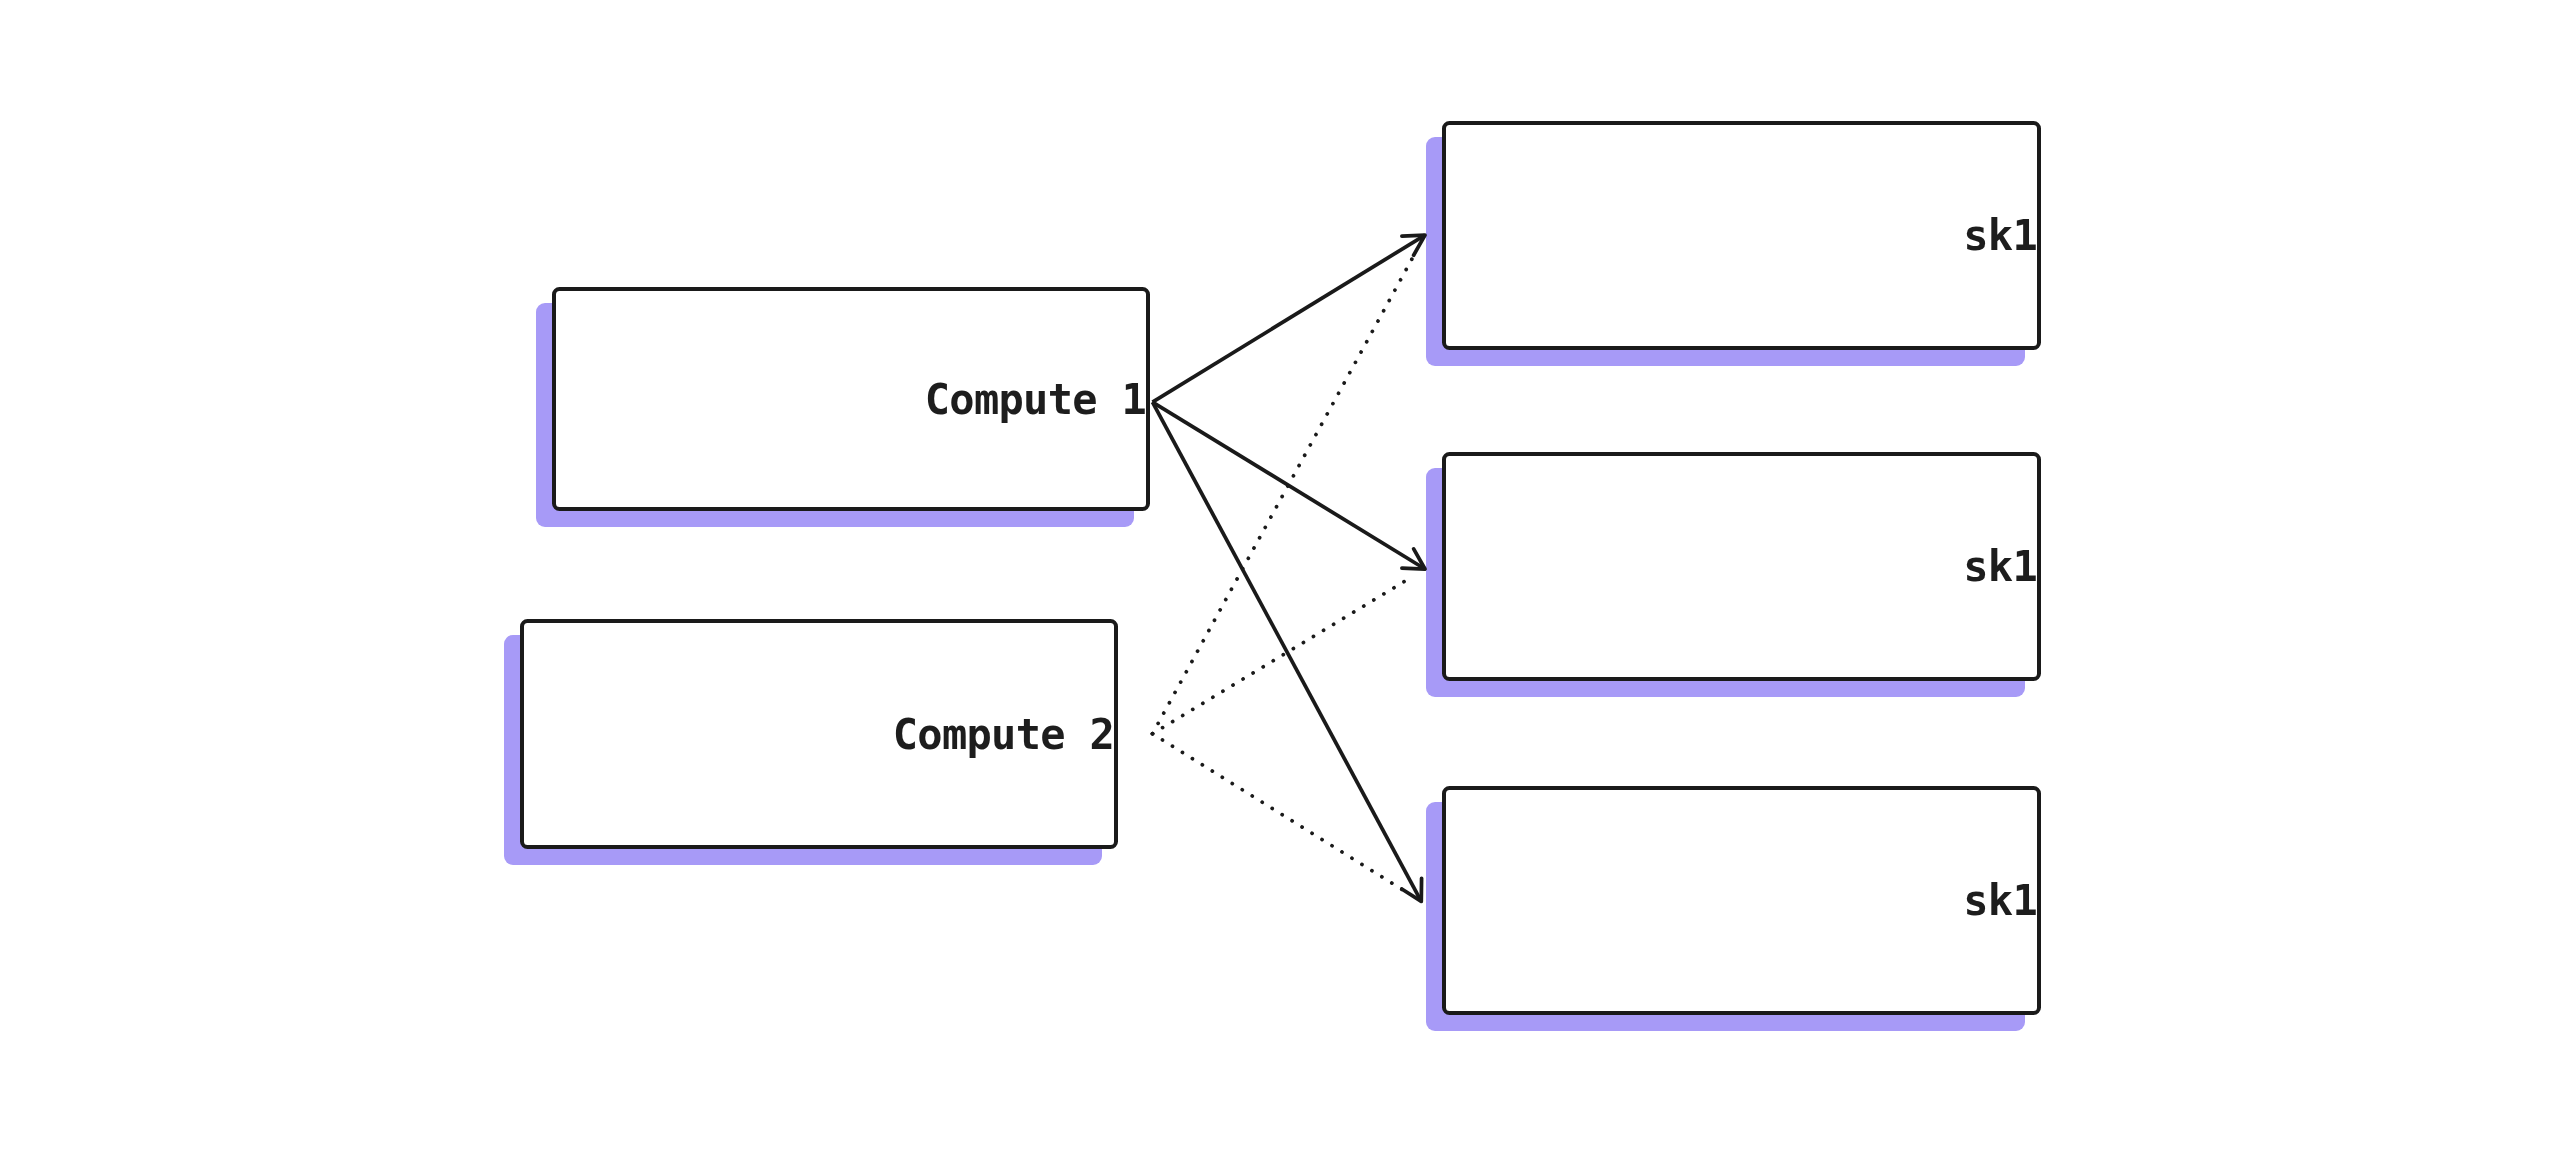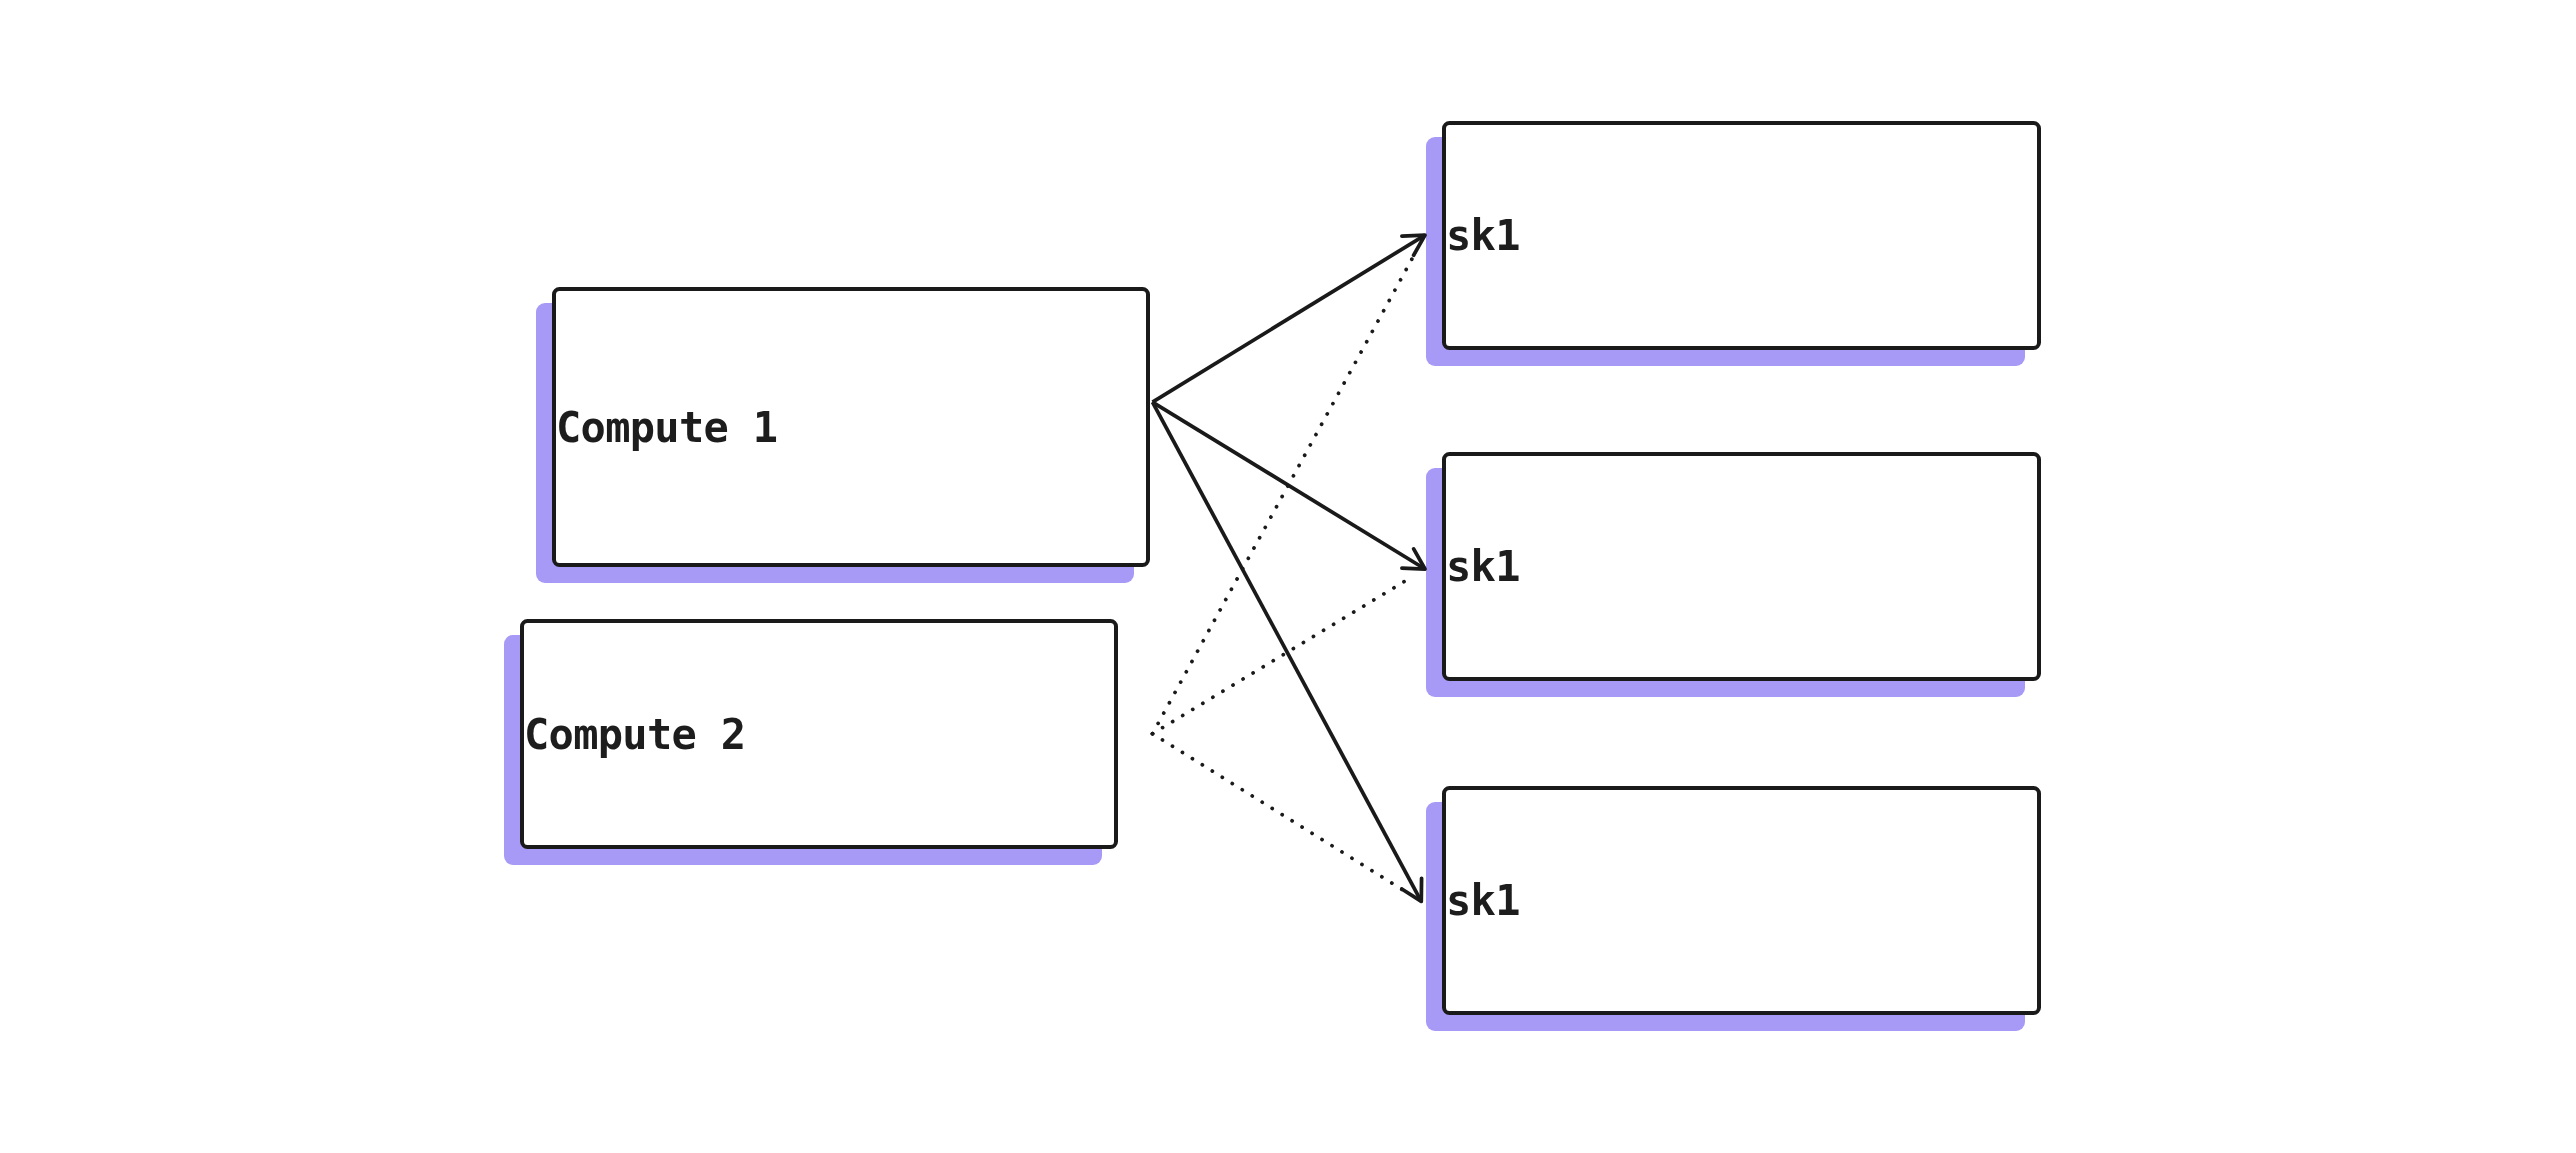--- a/index.html
+++ b/index.html
@@ -33,21 +33,21 @@
   }
   .node .box {
     position: absolute;
     inset: 0;
     box-sizing: border-box;
     background: #ffffff;
     border: 4.5px solid #1a1a1a;
     border-radius: 7.5px;
     display: flex;
     align-items: center;
-    justify-content: flex-start;
+    justify-content: flex-end;
   }
   .node .label {
     font-size: 42px;
     font-weight: 700;
     letter-spacing: -0.7px;
     color: #1d1d1d;
     white-space: pre;
   }
   svg.edges {
     position: absolute;
@@ -80,21 +80,21 @@
     <g id="edge-group">
         <line x1="1539" y1="537" x2="1903" y2="314" class="edge solid" marker-end="url(#arrowhead)"></line>
         <line x1="1539" y1="537" x2="1903" y2="760" class="edge solid" marker-end="url(#arrowhead)"></line>
         <line x1="1539" y1="537" x2="1898" y2="1204" class="edge solid" marker-end="url(#arrowhead)"></line>
         <line x1="1539" y1="980" x2="1891.4898288615977" y2="335.0598186213626" class="edge dotted"></line>
         <line x1="1539" y1="980" x2="1882.4601085793545" y2="772.4142200894012" class="edge dotted"></line>
         <line x1="1539" y1="980" x2="1877.6384873544098" y2="1191.2953235860384" class="edge dotted"></line>
       </g>
   </svg>
 
-  <div class="node" style="left:552px; top:287px; width:598px; height:280px;">
+  <div class="node" style="left:552px; top:287px; width:598px; height:224px;">
     <div class="shadow"></div>
     <div class="box">
       <span class="label">Compute 1</span>
     </div>
   </div>
 
   <div class="node" style="left:520px; top:619px; width:598px; height:230px;">
     <div class="shadow"></div>
     <div class="box">
       <span class="label">Compute 2</span>

